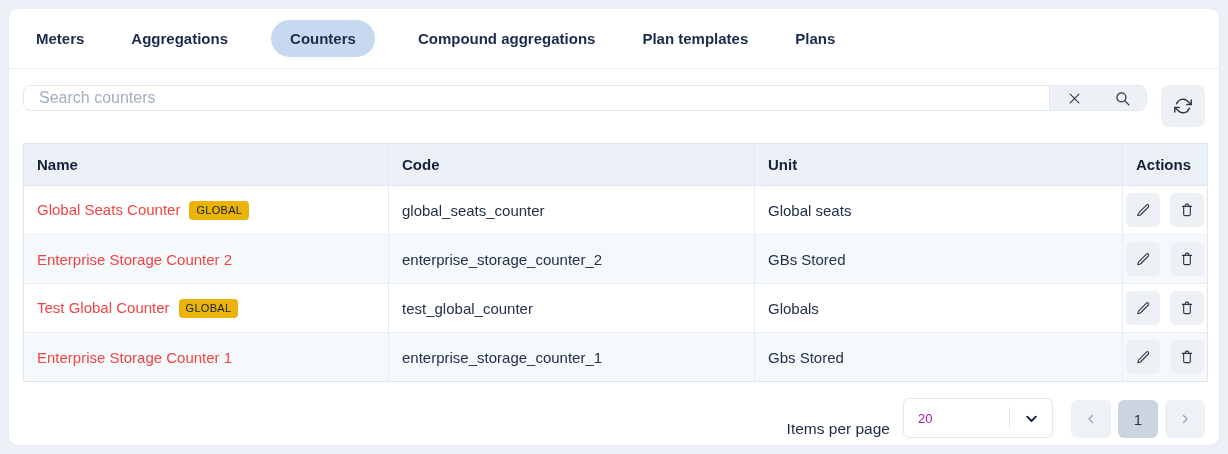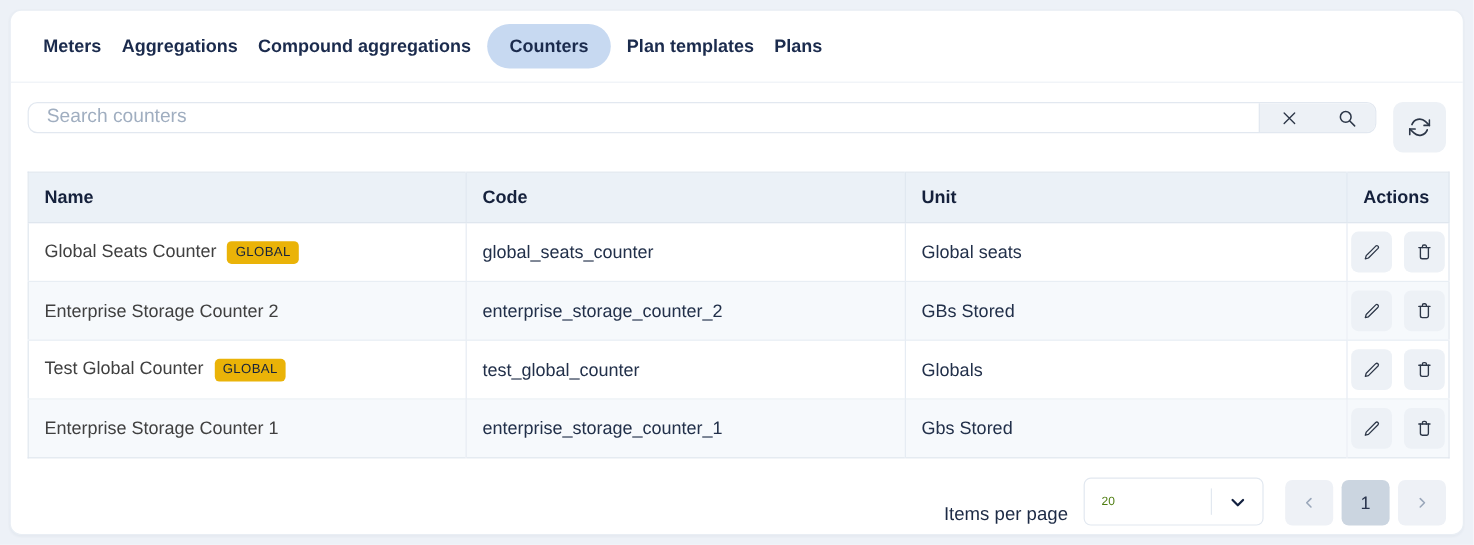--- a/index.html
+++ b/index.html
@@ -12,21 +12,21 @@
   }
   .card {
     position:absolute; left:8px; top:8px; width:1212px; height:438px;
     background:#ffffff; border:1px solid #e9eef4; border-radius:10px;
     box-shadow:0 1px 2px rgba(20,40,80,0.04);
     display:flex; flex-direction:column;
   }
   
   .tabbar {
     height:60px; flex:0 0 60px; display:flex; align-items:center;
-    padding:0 27px; gap:17px; border-bottom:1px solid #eef2f7;
+    padding:0 27px; gap:47px; border-bottom:1px solid #eef2f7;
   }
   .tab {
     font-size:15px; font-weight:700; color:#1b2b4d; cursor:pointer;
     white-space:nowrap; padding:9px 0; line-height:1;
   }
   .tab.active {
     background:#c7d9f1; border-radius:999px; padding:11px 19px; margin:0 -4px;
   }
   
   .search-row {
@@ -71,21 +71,21 @@
   }
   thead th:last-child { border-right:none; }
   tbody td {
     height:49px; padding:0 0 0 13px; font-size:15px; color:#22304a;
     border-right:1px solid #e6ecf3; border-bottom:1px solid #e8eef4;
     white-space:nowrap; overflow:hidden;
   }
   tbody td:last-child { border-right:none; }
   tbody tr:nth-child(even) td { background:#f6f9fc; }
   tbody tr:last-child td { border-bottom:none; }
-  .counter-link { color:#404040; text-decoration:none; cursor:pointer; font-size:15px; }
+  .counter-link { color:#ef4444; text-decoration:none; cursor:pointer; font-size:15px; }
   .badge {
     display:inline-block; margin-left:9px; background:#eab308; color:#16223c;
     font-size:11px; font-weight:400; letter-spacing:0.3px; line-height:1;
     padding:4px 7px; border-radius:4px; vertical-align:1px;text-align:center;
   }
   .actions-cell { text-align:center; padding:0 !important; }
   .action-btn {
     width:34px; height:34px; border:none; border-radius:6px; background:#edf1f6;
     cursor:pointer; display:inline-flex; align-items:center; justify-content:center;
     margin:0 3px; vertical-align:middle;
@@ -93,41 +93,41 @@
   
   .footer {
     margin:16px 14px 0 14px; height:40px;
     display:flex; align-items:flex-end; justify-content:flex-end;
   }
   .ipp-label { font-size:15.5px; color:#1c2a45; margin-right:13px; }
   .select {
     width:150px; height:40px; background:#fff; border:1px solid #e2e8f0;
     border-radius:6px; display:flex; align-items:center; cursor:pointer;
   }
-  .select-value { flex:1; padding-left:14px; font-size:10px; color:#4d7c0f; }
+  .select-value { flex:1; padding-left:14px; font-size:13px; color:#a21caf; }
   .select-divider { width:1px; height:22px; background:#e2e8f0; }
   .select-caret { width:42px; display:flex; align-items:center; justify-content:center; }
   .pager { display:flex; align-items:center; gap:7px; margin-left:18px; }
   .page-btn {
     width:40px; height:38px; border:none; border-radius:6px; cursor:pointer;
     display:flex; align-items:center; justify-content:center;
     background:#eef1f6; font-family:"Liberation Sans", sans-serif;
   }
   .page-btn.current { background:#cbd5e0; color:#29344d; font-size:15px; }
 </style>
 </head>
 <body>
 
 <div class="card">
 
   <nav class="tabbar">
     <div class="tab">Meters</div>
     <div class="tab">Aggregations</div>
+    <div class="tab active">Counters</div>
     <div class="tab">Compound aggregations</div>
-    <div class="tab active">Counters</div>
     <div class="tab">Plan templates</div>
     <div class="tab">Plans</div>
   </nav>
 
   <div class="search-row">
     <div class="search-group">
       <input type="text" class="search-input" placeholder="Search counters" style="">
       <div class="search-suffix">
         <button class="suffix-btn">
           <span class="icon">

